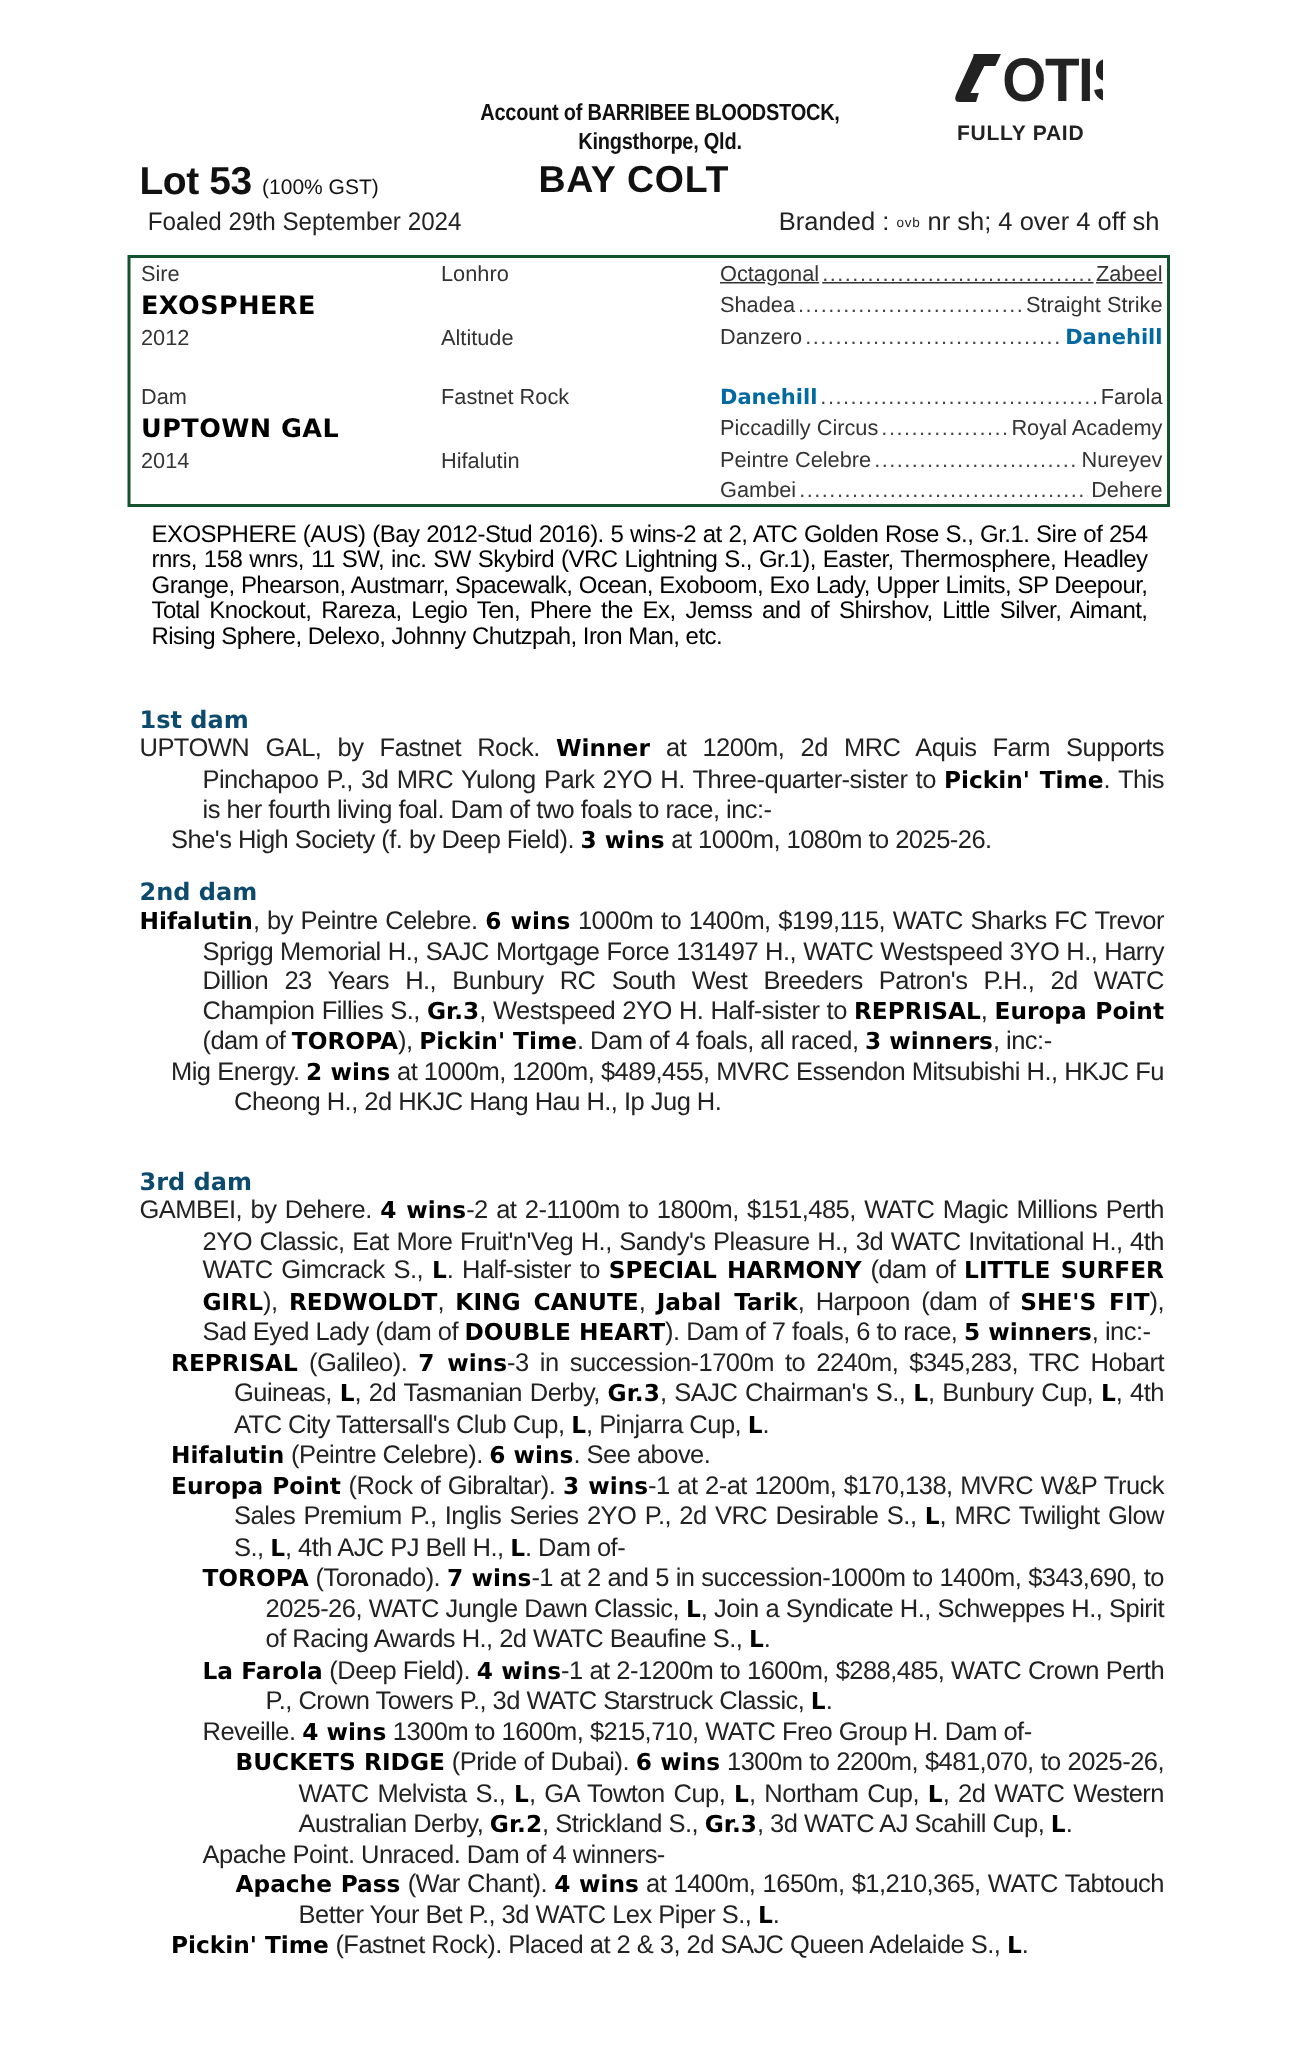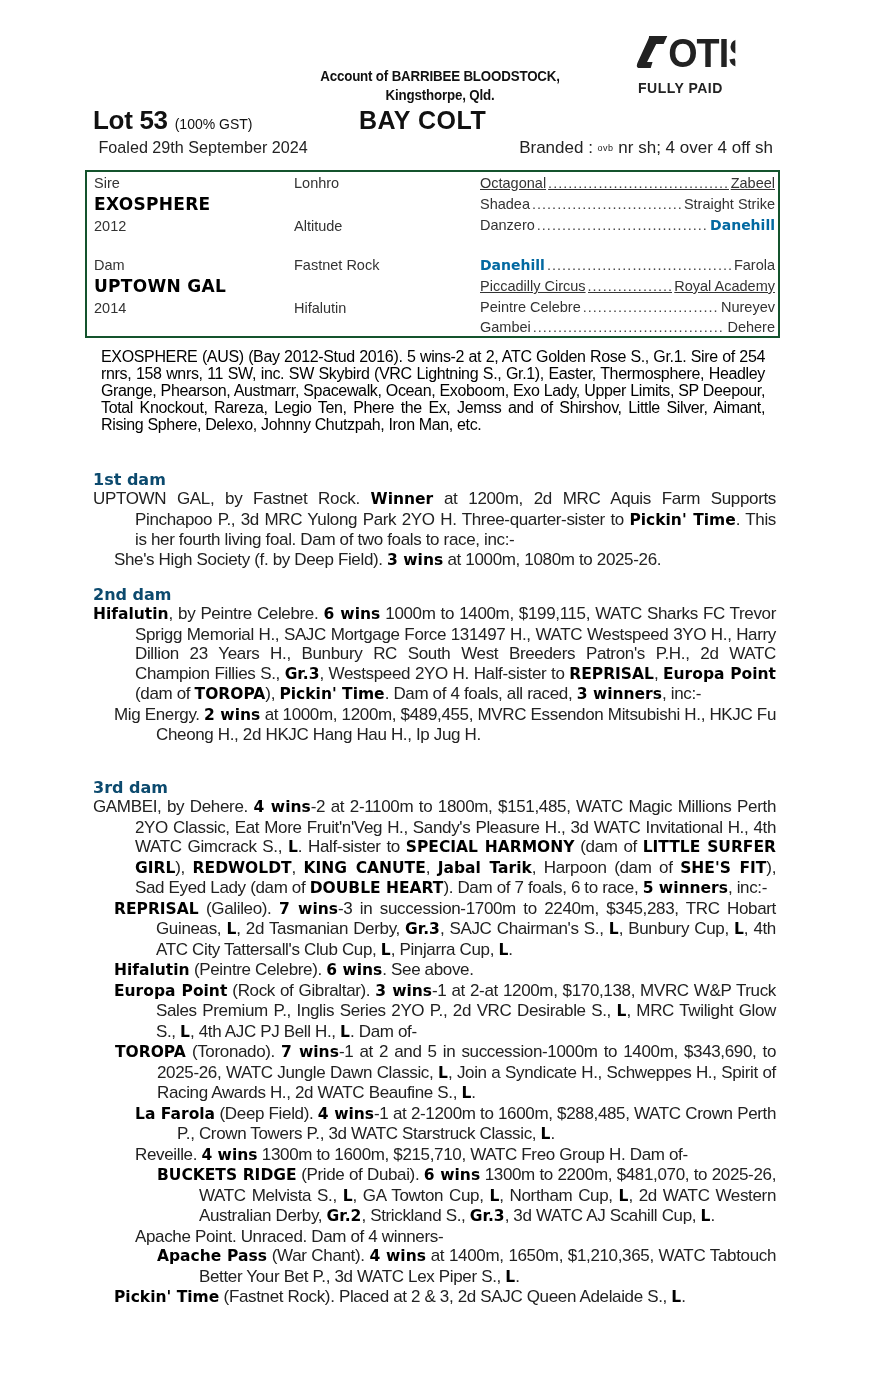--- a/index.html
+++ b/index.html
@@ -119,21 +119,21 @@
   <div class="dotrow" style="top:43px;">
       <span>Danzero</span>
       <span class="dots"></span>
       <span class="ped-bold-sm">Danehill</span>
     </div>
   <div class="dotrow" style="top:83px;">
       <span class="ped-bold-sm">Danehill</span>
       <span class="dots"></span>
       <span>Farola</span>
     </div>
-  <div class="dotrow" style="top:104px;text-decoration:underline;">
+  <div class="dotrow" style="top:104px;">
       <span>Piccadilly Circus</span>
       <span class="dots"></span>
       <span>Royal Academy</span>
     </div>
   <div class="dotrow" style="top:145px;">
       <span>Gambei</span>
       <span class="dots"></span>
       <span>Dehere</span>
     </div>
   <div class="dotrow" style="top:125px;">
@@ -156,20 +156,20 @@
   <div class="body-text hang1"><b>Hifalutin</b>, by Peintre Celebre. <b>6 wins</b> 1000m to 1400m, $199,115, WATC Sharks FC Trevor Sprigg Memorial H., SAJC Mortgage Force 131497 H., WATC Westspeed 3YO H., Harry Dillion 23 Years H., Bunbury RC South West Breeders Patron's P.H., 2d WATC Champion Fillies S., <b>Gr.3</b>, Westspeed 2YO H. Half-sister to <b>REPRISAL</b>, <b>Europa Point</b> (dam of <b>TOROPA</b>), <b>Pickin' Time</b>. Dam of 4 foals, all raced, <b>3 winners</b>, inc:-</div>
   <div class="body-text hang2" style="margin-left:21px;">Mig Energy. <b>2 wins</b> at 1000m, 1200m, $489,455, MVRC Essendon Mitsubishi H., HKJC Fu Cheong H., 2d HKJC Hang Hau H., Ip Jug H.</div>
 </div>
 
 <div class="para" style="left:93px; top:778px; width:683px;">
   <div class="section-title">3rd dam</div>
   <div class="body-text hang1">GAMBEI, by Dehere. <b>4 wins</b>-2 at 2-1100m to 1800m, $151,485, WATC Magic Millions Perth 2YO Classic, Eat More Fruit'n'Veg H., Sandy's Pleasure H., 3d WATC Invitational H., 4th WATC Gimcrack S., <b>L</b>. Half-sister to <b>SPECIAL HARMONY</b> (dam of <b>LITTLE SURFER GIRL</b>), <b>REDWOLDT</b>, <b>KING CANUTE</b>, <b>Jabal Tarik</b>, Harpoon (dam of <b>SHE'S FIT</b>), Sad Eyed Lady (dam of <b>DOUBLE HEART</b>). Dam of 7 foals, 6 to race, <b>5 winners</b>, inc:-</div>
   <div class="body-text hang2" style="margin-left:21px;"><b>REPRISAL</b> (Galileo). <b>7 wins</b>-3 in succession-1700m to 2240m, $345,283, TRC Hobart Guineas, <b>L</b>, 2d Tasmanian Derby, <b>Gr.3</b>, SAJC Chairman's S., <b>L</b>, Bunbury Cup, <b>L</b>, 4th ATC City Tattersall's Club Cup, <b>L</b>, Pinjarra Cup, <b>L</b>.</div>
   <div class="body-text hang2" style="margin-left:21px;"><b>Hifalutin</b> (Peintre Celebre). <b>6 wins</b>. See above.</div>
   <div class="body-text hang2" style="margin-left:21px;"><b>Europa Point</b> (Rock of Gibraltar). <b>3 wins</b>-1 at 2-at 1200m, $170,138, MVRC W&amp;P Truck Sales Premium P., Inglis Series 2YO P., 2d VRC Desirable S., <b>L</b>, MRC Twilight Glow S., <b>L</b>, 4th AJC PJ Bell H., <b>L</b>. Dam of-</div>
-  <div class="body-text hang2" style="margin-left:22px;"><b>TOROPA</b> (Toronado). <b>7 wins</b>-1 at 2 and 5 in succession-1000m to 1400m, $343,690, to 2025-26, WATC Jungle Dawn Classic, <b>L</b>, Join a Syndicate H., Schweppes H., Spirit of Racing Awards H., 2d WATC Beaufine S., <b>L</b>.</div>
+  <div class="body-text hang2" style="margin-left:42px;"><b>TOROPA</b> (Toronado). <b>7 wins</b>-1 at 2 and 5 in succession-1000m to 1400m, $343,690, to 2025-26, WATC Jungle Dawn Classic, <b>L</b>, Join a Syndicate H., Schweppes H., Spirit of Racing Awards H., 2d WATC Beaufine S., <b>L</b>.</div>
   <div class="body-text hang2" style="margin-left:42px;"><b>La Farola</b> (Deep Field). <b>4 wins</b>-1 at 2-1200m to 1600m, $288,485, WATC Crown Perth P., Crown Towers P., 3d WATC Starstruck Classic, <b>L</b>.</div>
   <div class="body-text hang2" style="margin-left:42px;">Reveille. <b>4 wins</b> 1300m to 1600m, $215,710, WATC Freo Group H. Dam of-</div>
   <div class="body-text hang2" style="margin-left:64px;"><b>BUCKETS RIDGE</b> (Pride of Dubai). <b>6 wins</b> 1300m to 2200m, $481,070, to 2025-26, WATC Melvista S., <b>L</b>, GA Towton Cup, <b>L</b>, Northam Cup, <b>L</b>, 2d WATC Western Australian Derby, <b>Gr.2</b>, Strickland S., <b>Gr.3</b>, 3d WATC AJ Scahill Cup, <b>L</b>.</div>
   <div class="body-text hang2" style="margin-left:42px;">Apache Point. Unraced. Dam of 4 winners-</div>
   <div class="body-text hang2" style="margin-left:64px;"><b>Apache Pass</b> (War Chant). <b>4 wins</b> at 1400m, 1650m, $1,210,365, WATC Tabtouch Better Your Bet P., 3d WATC Lex Piper S., <b>L</b>.</div>
   <div class="body-text hang2" style="margin-left:21px;"><b>Pickin' Time</b> (Fastnet Rock). Placed at 2 &amp; 3, 2d SAJC Queen Adelaide S., <b>L</b>.</div>
 </div>
 
 </body></html>

